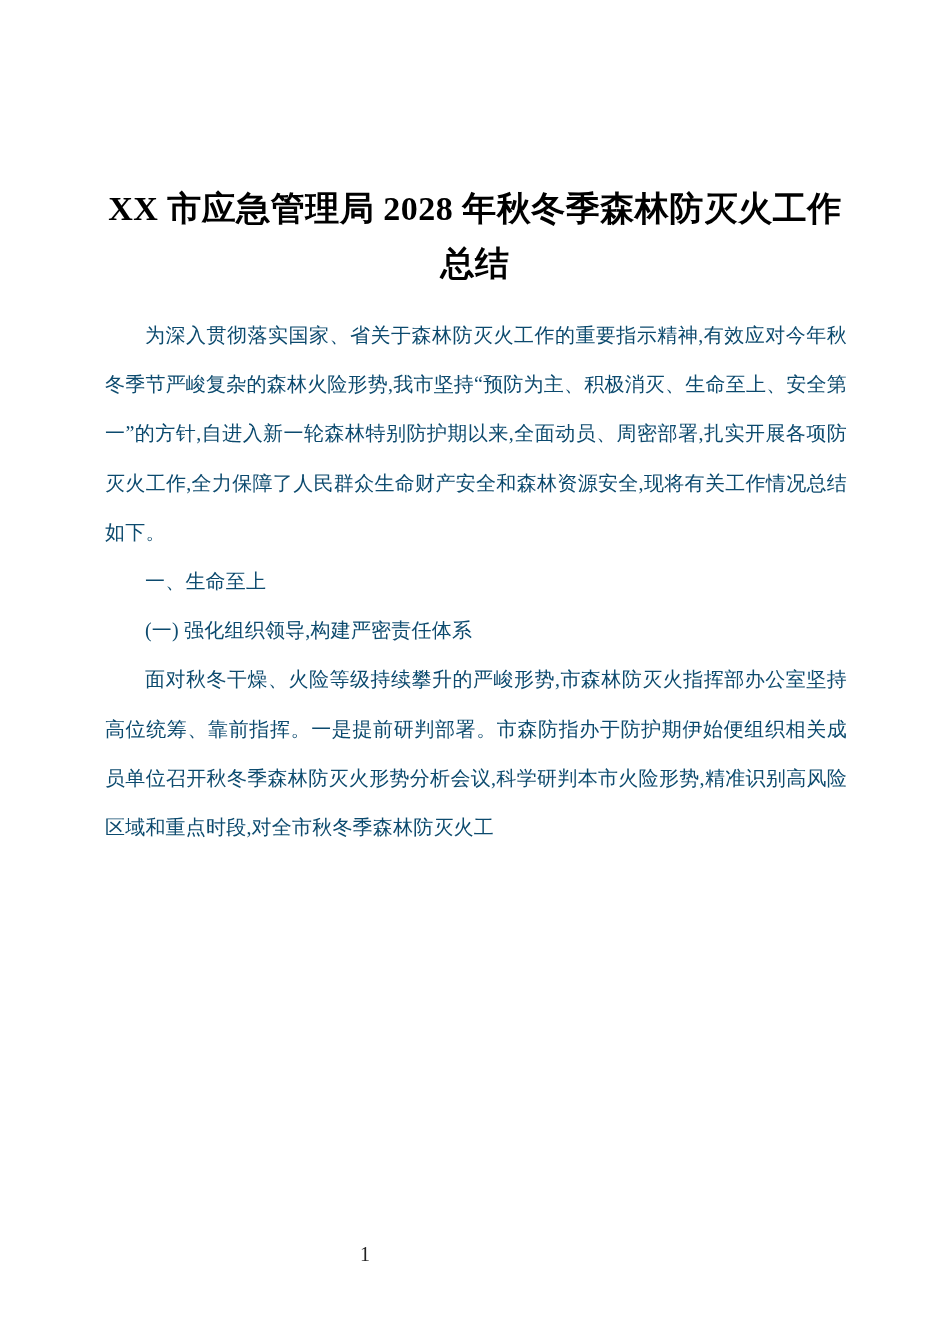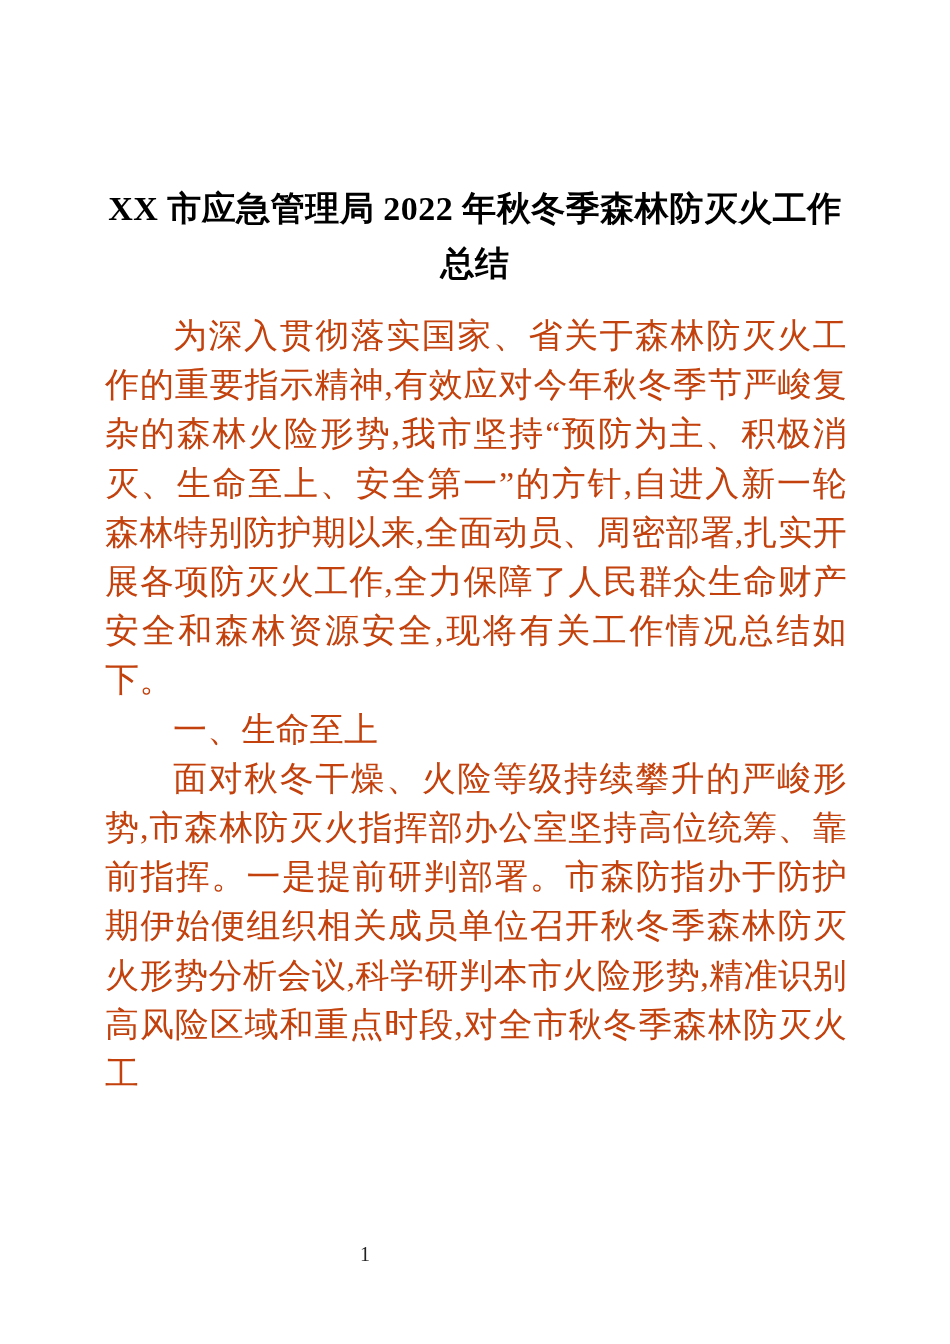--- a/index.html
+++ b/index.html
@@ -35,26 +35,26 @@
   
   .body-block {
     position: absolute;
     left: 105px;
     top: 311px;
     width: 742px;
   }
 
   .para {
     font-family: "Liberation Serif", "DejaVu Serif", serif;
-    font-size: 34px;
+    font-size: 20px;
     line-height: 49.2px;
     text-align: justify;
     text-align-last: left;
     text-justify: inter-character;
-    color: #c2410c;
+    color: #0c4a6e;
     margin: 0;
     text-indent: 2em;
     letter-spacing: 0.2px;
     -webkit-font-smoothing: antialiased;
   }
 
   .para.heading {
     text-indent: 2em;
   }
 
@@ -68,29 +68,30 @@
     font-family: "Liberation Serif", "DejaVu Serif", serif;
     font-size: 20px;
     color: #222222;
   }
 </style>
 </head>
 <body>
 
 <div class="page">
 
-  <h1 class="doc-title">XX 市应急管理局 2022 年秋冬季森林防灭火工作总结</h1>
+  <h1 class="doc-title">XX 市应急管理局 2028 年秋冬季森林防灭火工作总结</h1>
 
   <div class="body-block">
 
     <p class="para">为深入贯彻落实国家、省关于森林防灭火工作的重要指示精神,有效应对今年秋冬季节严峻复杂的森林火险形势,我市坚持“预防为主、积极消灭、生命至上、安全第一”的方针,自进入新一轮森林特别防护期以来,全面动员、周密部署,扎实开展各项防灭火工作,全力保障了人民群众生命财产安全和森林资源安全,现将有关工作情况总结如下。</p>
 
     <p class="para heading">一、生命至上</p>
 
 
+    <p class="para heading">(一) 强化组织领导,构建严密责任体系</p>
 
     <p class="para">面对秋冬干燥、火险等级持续攀升的严峻形势,市森林防灭火指挥部办公室坚持高位统筹、靠前指挥。一是提前研判部署。市森防指办于防护期伊始便组织相关成员单位召开秋冬季森林防灭火形势分析会议,科学研判本市火险形势,精准识别高风险区域和重点时段,对全市秋冬季森林防灭火工</p>
 
   </div>
 
   <div class="page-number">1</div>
 
 </div>
 
 </body></html>

